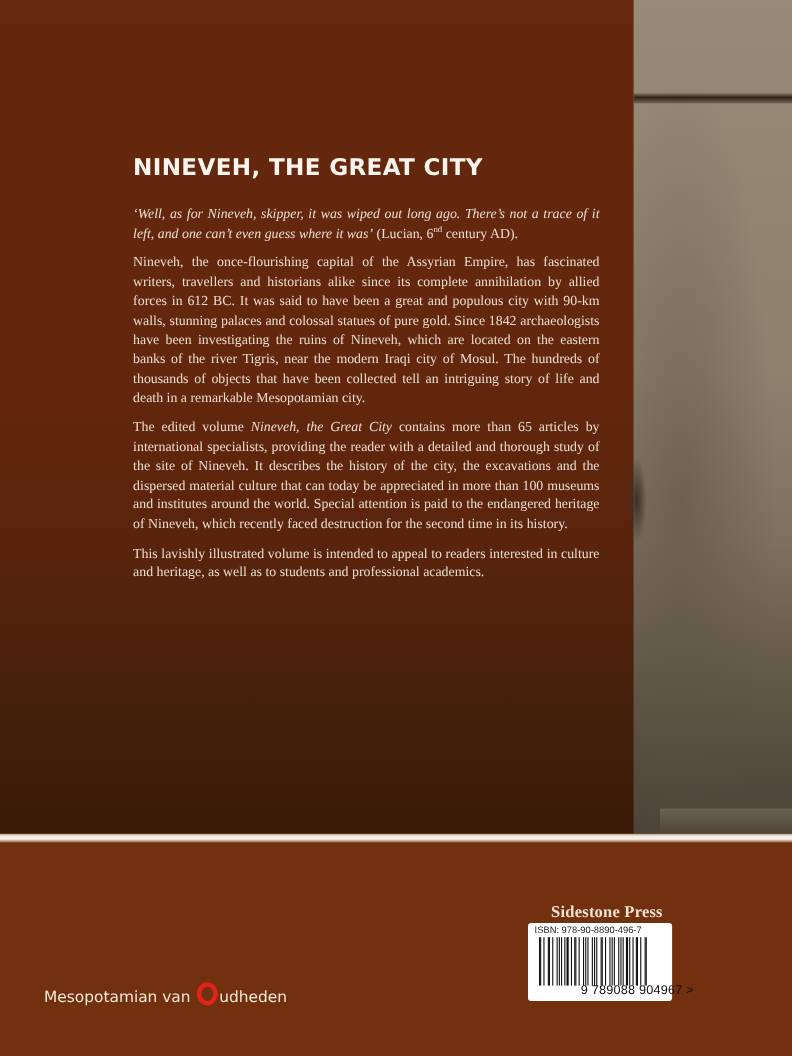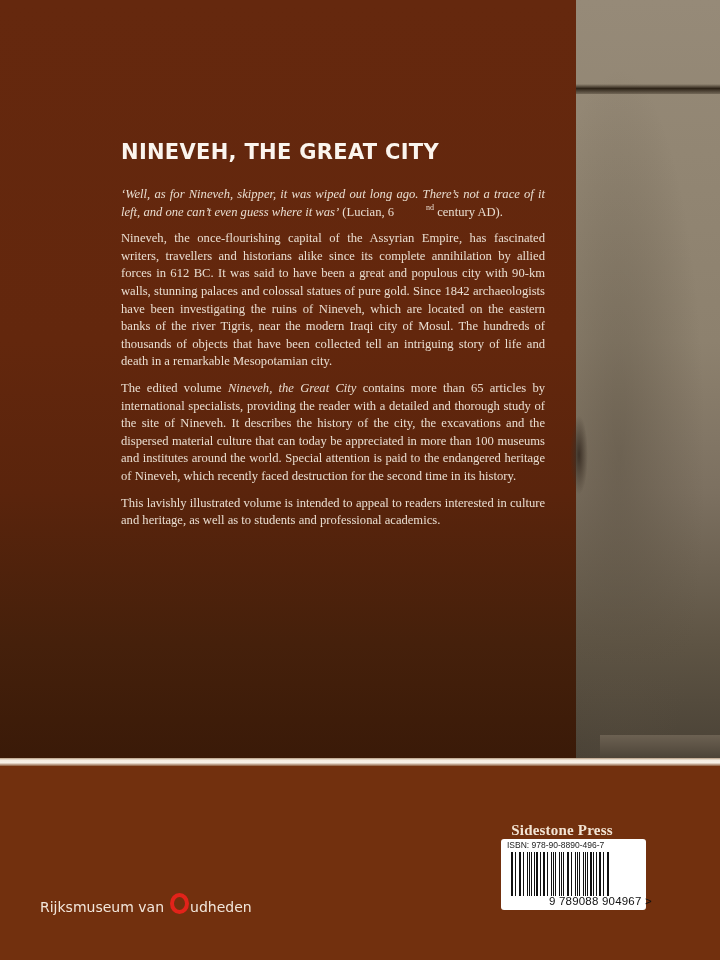--- a/index.html
+++ b/index.html
@@ -15,23 +15,23 @@
     .stone-edge { position:absolute; left:570px; top:415px; width:18px; height:80px; border-radius:50%;
       background:radial-gradient(ellipse at center, #3b3026 0%, rgba(60,50,40,0) 70%); }
     .stone-bottom { position:absolute; left:600px; top:735px; width:120px; height:23px;
       background:linear-gradient(to bottom, #6c6152 0%, #4d4438 100%); }
     .divider { position:absolute; left:0; top:758px; width:720px; height:8px;
       background:linear-gradient(to bottom, #b59a80 0%, #f4ece0 25%, #f7f1e7 60%, #8a5a3a 100%); }
     .content { position:absolute; left:121px; top:140px; width:424px; color:#eadfd3; }
     .title { font-family:"DejaVu Sans", sans-serif; font-weight:bold; font-size:21px; letter-spacing:0.3px; color:#fbf5ee; margin:0 0 22px 0; }
     .para { font-size:12.6px; line-height:17.6px; text-align:justify; margin:0 0 9px 0; color:#e9ddd0; }
     .para i { }
-    sup { font-size:8px; line-height:0;margin-left:32px; }
-    .publisher { position:absolute; left:501px; top:822px; width:122px; text-align:center; font-size:15px; font-weight:bold; color:#f3e4d4; letter-spacing:0.2px; }
-    .barcode-box { position:absolute; left:501px; top:839px; width:145px; height:71px; background:#fff; border-radius:3px; }
+    sup { font-size:8px; line-height:0; }
+    .publisher { position:absolute; left:501px; top:822px; width:122px; font-size:15px; font-weight:bold; color:#f3e4d4; letter-spacing:0.2px; }
+    .barcode-box { position:absolute; left:480px; top:839px; width:131px; height:71px; background:#fff; border-radius:3px; }
     .isbn { position:absolute; left:6px; top:1px; font-family:"Liberation Sans", sans-serif; font-size:8.5px; color:#222; white-space:nowrap; }
     .bars { position:absolute; left:10px; top:13px; width:100px; height:44px; display:flex; align-items:stretch; }
     .bars span { display:block; height:100%; background:#111; }
     .digits { position:absolute; left:0; top:56px; width:121px; font-family:"Liberation Sans", sans-serif; font-size:11.5px; color:#111; white-space:nowrap; letter-spacing:0.2px;padding-left:48px; }
     .museum { position:absolute; left:40px; top:896px; font-family:"DejaVu Sans", sans-serif; font-size:14px; color:#f2e7dc; white-space:nowrap; display:flex; align-items:center; }
     .museum .o-ring { display:inline-block; width:19px; height:21px; border:4px solid #e2231a; border-radius:50%; box-sizing:border-box; margin:0 1px 0 6px; position:relative; top:-3px; }
   </style>
 </head>
 <body>
 
@@ -90,16 +90,16 @@
       <span style="width: 1px; margin-right: 1px;"></span>
       <span style="width: 2px; margin-right: 2px;"></span>
       <span style="width: 1px; margin-right: 3px;"></span>
       <span style="width: 1px; margin-right: 1px;"></span>
       <span style="width: 2px; margin-right: 2px;"></span>
     </div>
   <div class="digits">9 789088 904967 &gt;</div>
 </div>
 
 <div class="museum">
-  <span>Rijksmuseum van</span>
+  <span>Mesopotamian van</span>
   <span class="o-ring"></span>
   <span>udheden</span>
 </div>
 
 </body></html>

